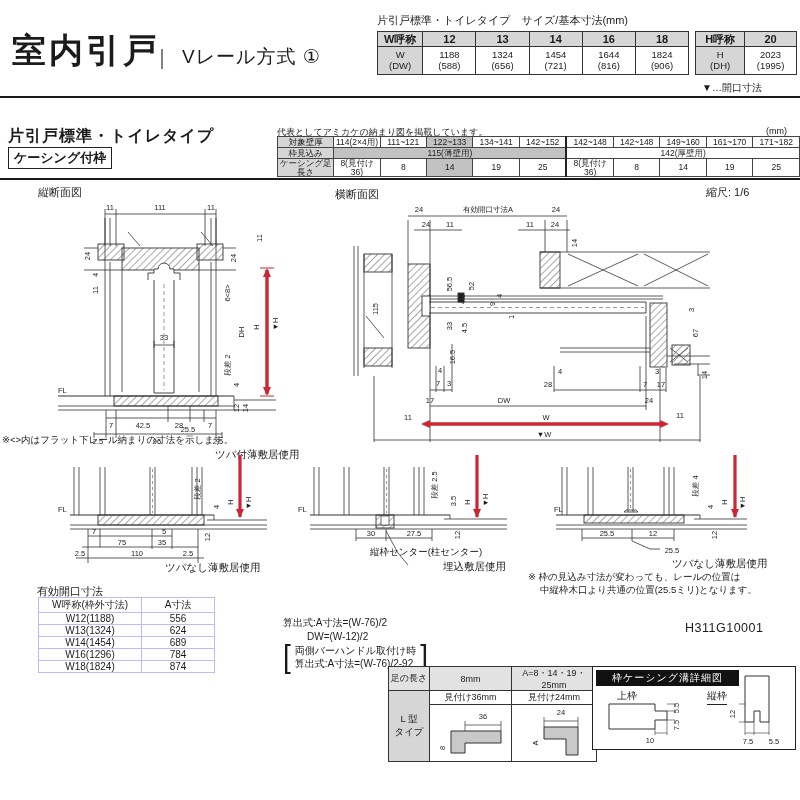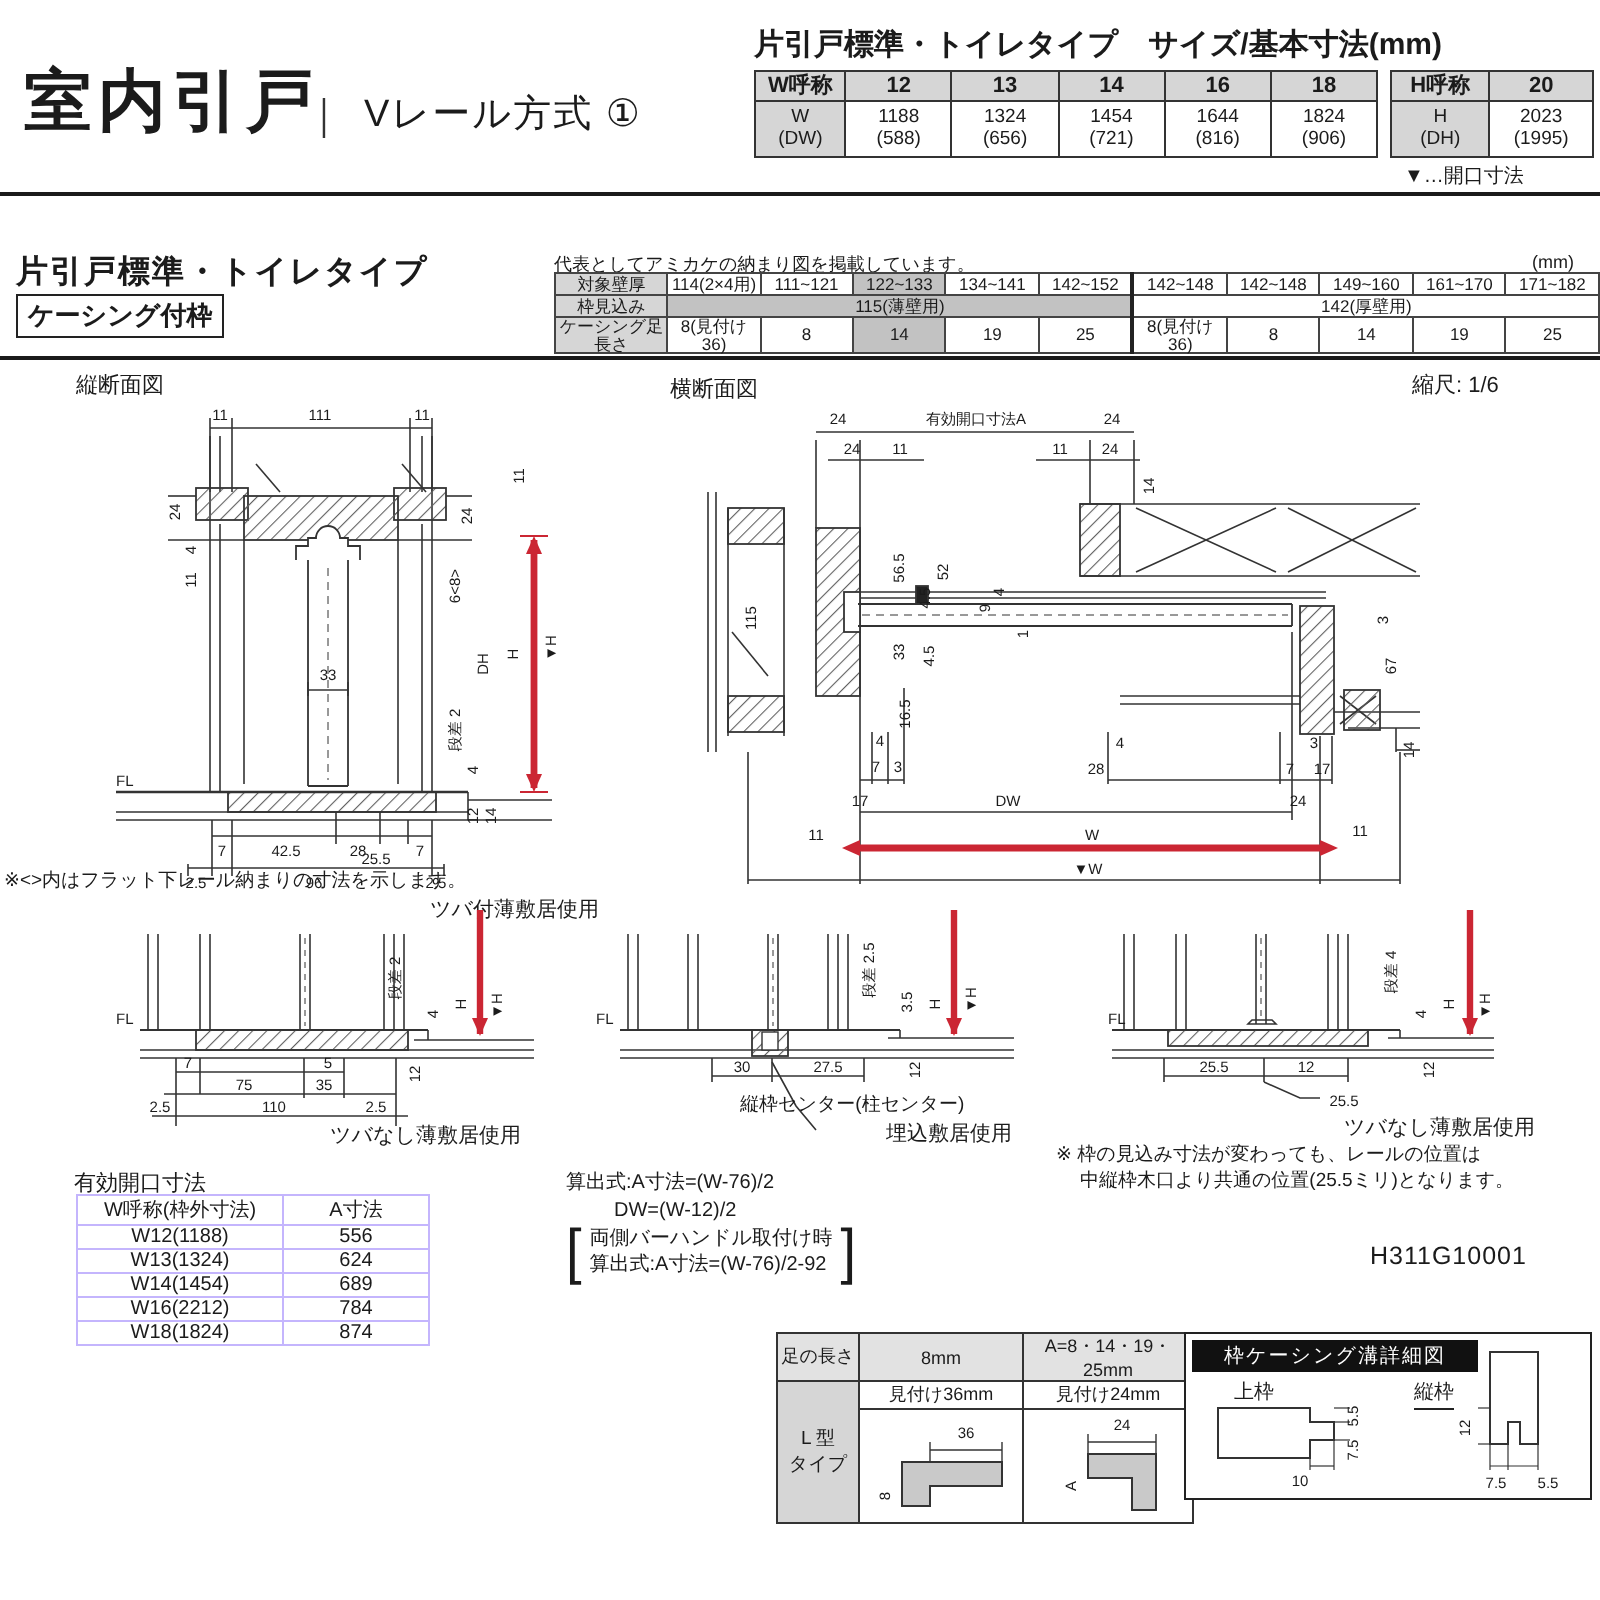--- a/index.html
+++ b/index.html
@@ -5,21 +5,21 @@
   html,body{margin:0;padding:0;background:#fff;}
   #page{position:relative;width:800px;height:800px;background:#fff;overflow:hidden;
         font-family:"Liberation Sans","DejaVu Sans",sans-serif;color:#1b1b1b;}
   .abs{position:absolute;}
   .pre{white-space:pre-line;}
   .rule{position:absolute;background:#1a1a1a;height:2px;}
   
   .main-title{font-size:34px;font-weight:bold;letter-spacing:3px;}
   .title-sep{font-size:20px;color:#333;}
   .subtitle{font-size:19px;letter-spacing:1px;}
-  .size-title{font-size:15px;font-weight:bold;margin-bottom:3px;}
+  .size-title{font-size:11px;font-weight:normal;margin-bottom:3px;}
   table{border-collapse:collapse;}
   .sztab td{border:1px solid #333;text-align:center;vertical-align:middle;
             font-size:9.5px;line-height:1.15;padding:0 2px;}
   .sztab .hd{background:var(--shade);font-weight:bold;font-size:11px;height:14px;}
   .sztab .lab{background:var(--shade);}
   .sztab .val{height:27px;}
   .opening-note{font-size:10px;}
   
   .sec-heading{font-size:16px;font-weight:bold;letter-spacing:1px;}
   .badge{display:inline-block;border:1.5px solid #222;padding:1px 5px;font-size:13px;font-weight:bold;}
@@ -34,21 +34,21 @@
   .draw-label{font-size:11px;}
   svg.draw{position:absolute;overflow:visible;}
   svg text{font-family:"Liberation Sans","DejaVu Sans",sans-serif;font-size:7.5px;fill:#1b1b1b;}
   .note-s{font-size:9.5px;}
   .note-m{font-size:10.5px;}
   
   .optab td{border:1px solid #c4b5fd;text-align:center;font-size:10px;height:10px;padding:0 3px;}
   .optab .h{font-size:10px;}
   .optab .cw{width:96px;} .optab .ca{width:66px;text-align:center;}
   .op-title{font-size:11px;}
-  .formula{font-size:10px;line-height:1.35;}
+  .formula{font-size:10px;line-height:1.35;margin-top:31px;}
   .brkrow{display:flex;align-items:center;}
   .brk{font-size:28px;font-weight:300;line-height:1;transform:scaleY(1.1);}
   .doc-code{font-size:12.5px;letter-spacing:0.5px;}
   .ctab td{border:1px solid #333;text-align:center;font-size:9px;padding:0;}
   .ctab .r1 td{background:#e2e2e2;height:12px;}
   .ctab .ltype{background:var(--shade);font-size:9.5px;width:40px;}
   .ctab .sub{height:13px;}
   .groove{position:absolute;border:1.5px solid #222;background:#fff;}
   .gtitle{position:absolute;left:3px;top:3px;background:#111;color:#fff;font-size:10px;
           padding:1px 16px;letter-spacing:1px;}
@@ -515,21 +515,21 @@
         </tr>
     <tr>
           <td>W13(1324)</td>
           <td>624</td>
         </tr>
     <tr>
           <td>W14(1454)</td>
           <td>689</td>
         </tr>
     <tr>
-          <td>W16(2212)</td>
+          <td>W16(1296)</td>
           <td>784</td>
         </tr>
     <tr>
           <td>W18(1824)</td>
           <td>874</td>
         </tr>
   </tbody>
     </table>
 
   <div class="abs formula" style="left:283px;top:585px">

